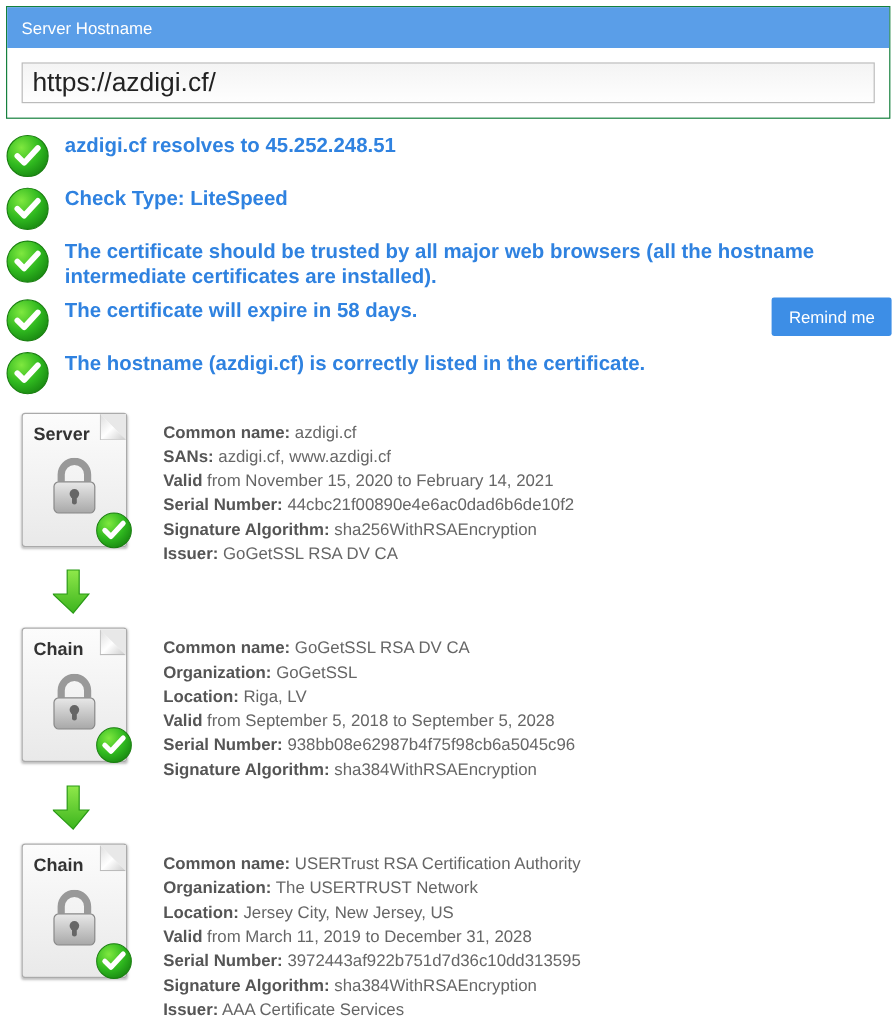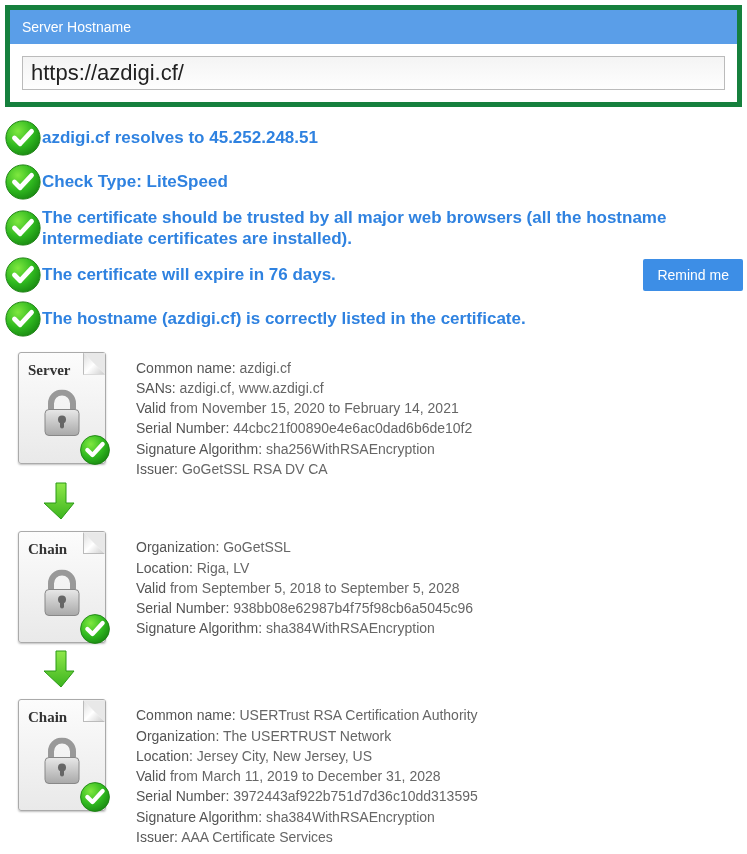--- a/index.html
+++ b/index.html
@@ -1,46 +1,46 @@
 <!DOCTYPE html>
 <html><head>
 <meta charset="utf-8">
 <style>
   * { box-sizing: border-box; margin: 0; padding: 0; }
   body { font-family: "Segoe UI", Arial, sans-serif; font-size: 14px; color: #444; background: #fff; width: 747px; }
   
-  .panel { border: 5px solid #15803d; margin: 5px 5px 12px 5px; }
+  .panel { border: 1px solid #15803d; margin: 5px 5px 12px 5px; }
   .panel-header { background: #5a9ee8; color: #fff; padding: 9px 12px; font-size: 14px; }
   .panel-body { padding: 12px; display: flex; gap: 26px; align-items: stretch; }
   
   .url-input { flex: 1; font-size: 22px; padding: 3px 8px; border: 1px solid #bbb; background: linear-gradient(#f4f4f4,#fefefe); color: #222; font-family: Arial, sans-serif; }
   .check-btn { background: #2f82e0; color: #fff; border: none; padding: 0 18px; font-size: 15px; cursor: pointer; border-radius: 2px; }
   
   .status-list { padding: 0 4px; }
-  .status-row { display: flex; align-items: center; gap: 0; margin: 6px 0; }
+  .status-row { display: flex; align-items: flex-start; gap: 12px; margin: 6px 0; }
   .status-text { color: #2f82e0; font-size: 17px; font-weight: 600; flex: 1; line-height: 1.25; }
   
   .remind-btn { background: #3d8ee6; color:#fff; border:none; padding:8px 14px; font-size:14px; cursor:pointer; border-radius:2px; }
   
   .check-badge { width: 38px; height: 38px; flex: 0 0 38px; position: relative; }
   .check-badge svg { width: 38px; height: 38px; display:block; }
   
   .cert-section { display:flex; gap: 24px; padding: 4px 0 0 12px; align-items:flex-start; }
   .cert-icon-col { width: 100px; display:flex; flex-direction:column; align-items:center; }
   .cert-details { padding-top: 10px; font-size: 14px; color:#666; line-height:1.45; }
-  .cert-details b { color:#555; font-weight:400;margin-top:48px; }
+  .cert-details b { color:#555; font-weight:700;margin-top:48px; }
   
   .arrow-down { margin: 2px 0 2px 44px; }
   .arrow-down svg { display:block; }
   
   .doc-icon { width: 96px; height: 120px; position:relative; }
   .doc-paper { position:absolute; left:4px; top:4px; width:88px; height:112px; background:linear-gradient(#fcfcfc,#e9e9e9); border:1px solid #aaa; border-radius:3px; box-shadow: 0 1px 2px rgba(0,0,0,.25); }
   .doc-fold { position:absolute; right:0; top:0; width:22px; height:22px; background:linear-gradient(135deg,#ddd 0%,#fff 50%,#ccc 100%); border-left:1px solid #bbb; border-bottom:1px solid #bbb; clip-path: polygon(0 0, 100% 100%, 0 100%); }
   .doc-fold2 { position:absolute; right:0; top:0; width:22px; height:22px; background:#e8e8e8; clip-path: polygon(100% 0, 100% 100%, 0 0); }
-  .doc-label { position:absolute; left:9px; top:9px; font-family: Liberation Serif, serif; font-weight:700; font-size:15px; color:#333; }
+  .doc-label { position:absolute; left:9px; top:9px; font-family: Liberation Sans, sans-serif; font-weight:700; font-size:15px; color:#333; }
   .doc-lock { position:absolute; left:50%; top:58%; transform:translate(-50%,-50%); }
   .doc-check { position:absolute; right:-2px; bottom:-2px; }
 </style>
 </head>
 <body>
 
 <svg width="0" height="0" style="position:absolute">
   <defs>
     <radialGradient id="gball" cx="35%" cy="30%" r="75%">
       <stop offset="0%" stop-color="#7fe83f"></stop>
@@ -93,21 +93,21 @@
       </span>
     <div class="status-text">The certificate should be trusted by all major web browsers (all the hostname intermediate certificates are installed).</div>
   </div>
   <div class="status-row">
     <span class="check-badge">
         <svg viewBox="0 0 40 40">
           <circle cx="20" cy="20" r="18" fill="url(#gball)" stroke="#1a7f10" stroke-width="1"></circle>
           <path d="M11 20 l6 6 l12 -13" fill="none" stroke="#fff" stroke-width="5" stroke-linecap="round" stroke-linejoin="round"></path>
         </svg>
       </span>
-    <div class="status-text">The certificate will expire in 76 days.</div>
+    <div class="status-text">The certificate will expire in 58 days.</div>
     <button class="remind-btn">Remind me</button>
   </div>
   <div class="status-row">
     <span class="check-badge">
         <svg viewBox="0 0 40 40">
           <circle cx="20" cy="20" r="18" fill="url(#gball)" stroke="#1a7f10" stroke-width="1"></circle>
           <path d="M11 20 l6 6 l12 -13" fill="none" stroke="#fff" stroke-width="5" stroke-linecap="round" stroke-linejoin="round"></path>
         </svg>
       </span>
     <div class="status-text">The hostname (azdigi.cf) is correctly listed in the certificate.</div>
@@ -172,20 +172,21 @@
    </div>
    <div class="doc-check">
      <svg width="34" height="34" viewBox="0 0 40 40">
               <circle cx="20" cy="20" r="17" fill="url(#gball)" stroke="#1a7f10"></circle>
               <path d="M11 20 l6 6 l12 -13" fill="none" stroke="#fff" stroke-width="5" stroke-linecap="round" stroke-linejoin="round"></path>
             </svg>
    </div>
  </div>
       </div>
     <div class="cert-details">
+      <div><b>Common name:</b> GoGetSSL RSA DV CA</div>
 
       <div><b>Organization:</b> GoGetSSL</div>
       <div><b>Location:</b> Riga, LV</div>
       <div><b>Valid</b>  from September 5, 2018 to September 5, 2028</div>
       <div><b>Serial Number:</b> 938bb08e62987b4f75f98cb6a5045c96</div>
       <div><b>Signature Algorithm:</b> sha384WithRSAEncryption</div>
     </div>
   </div>
     <div class="arrow-down">
   <svg width="34" height="40" viewBox="0 0 34 40">

